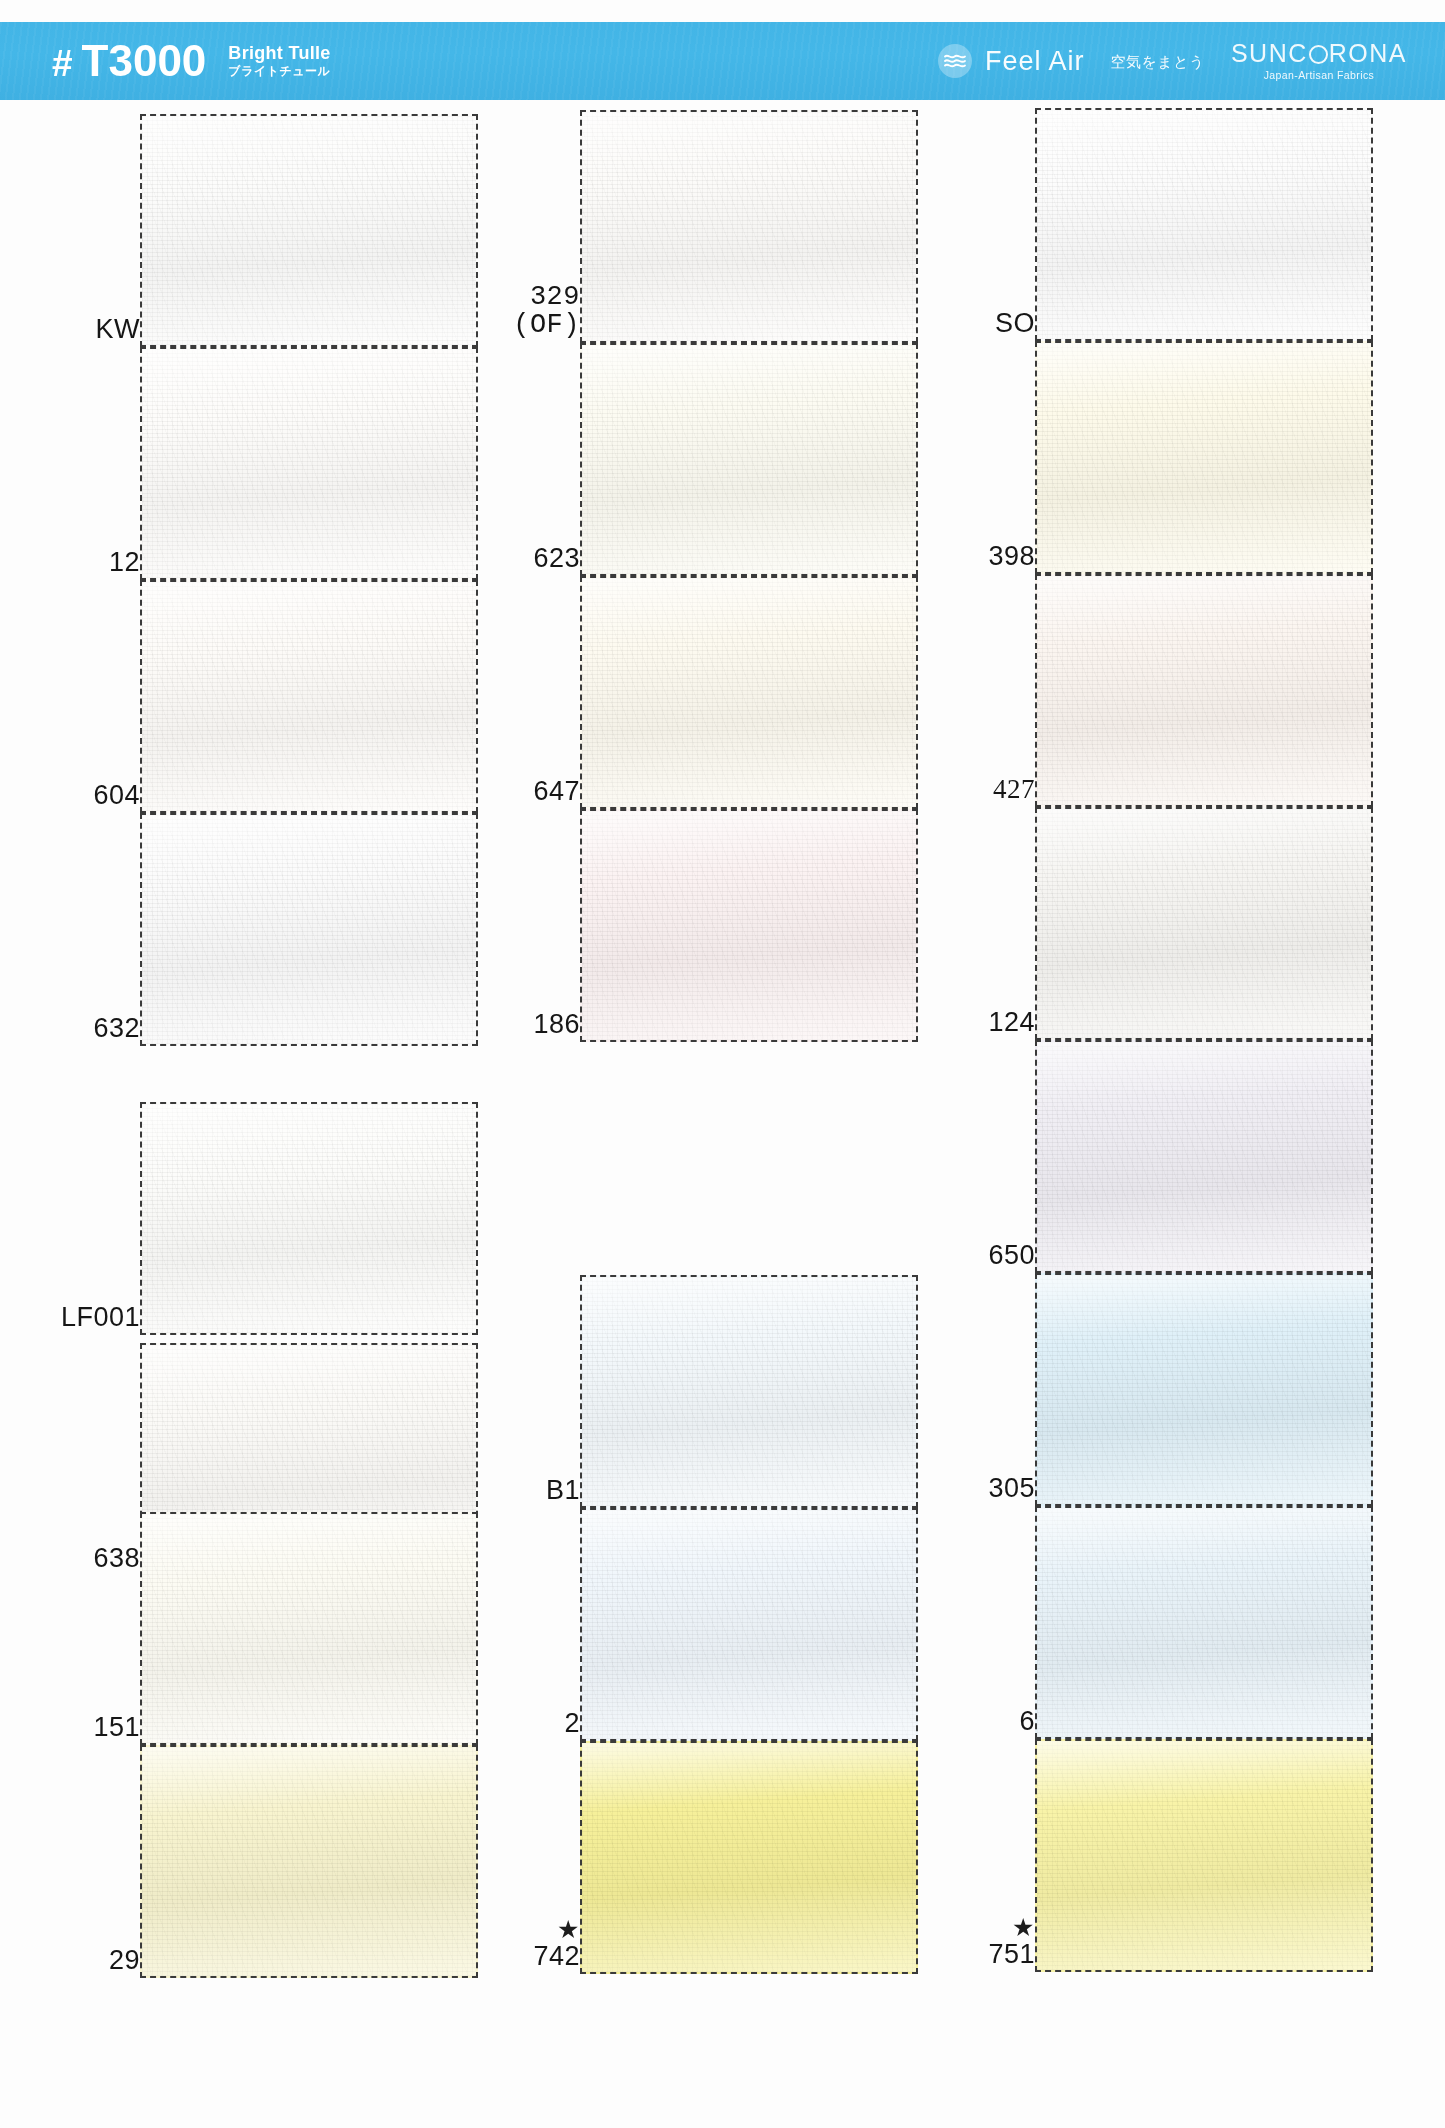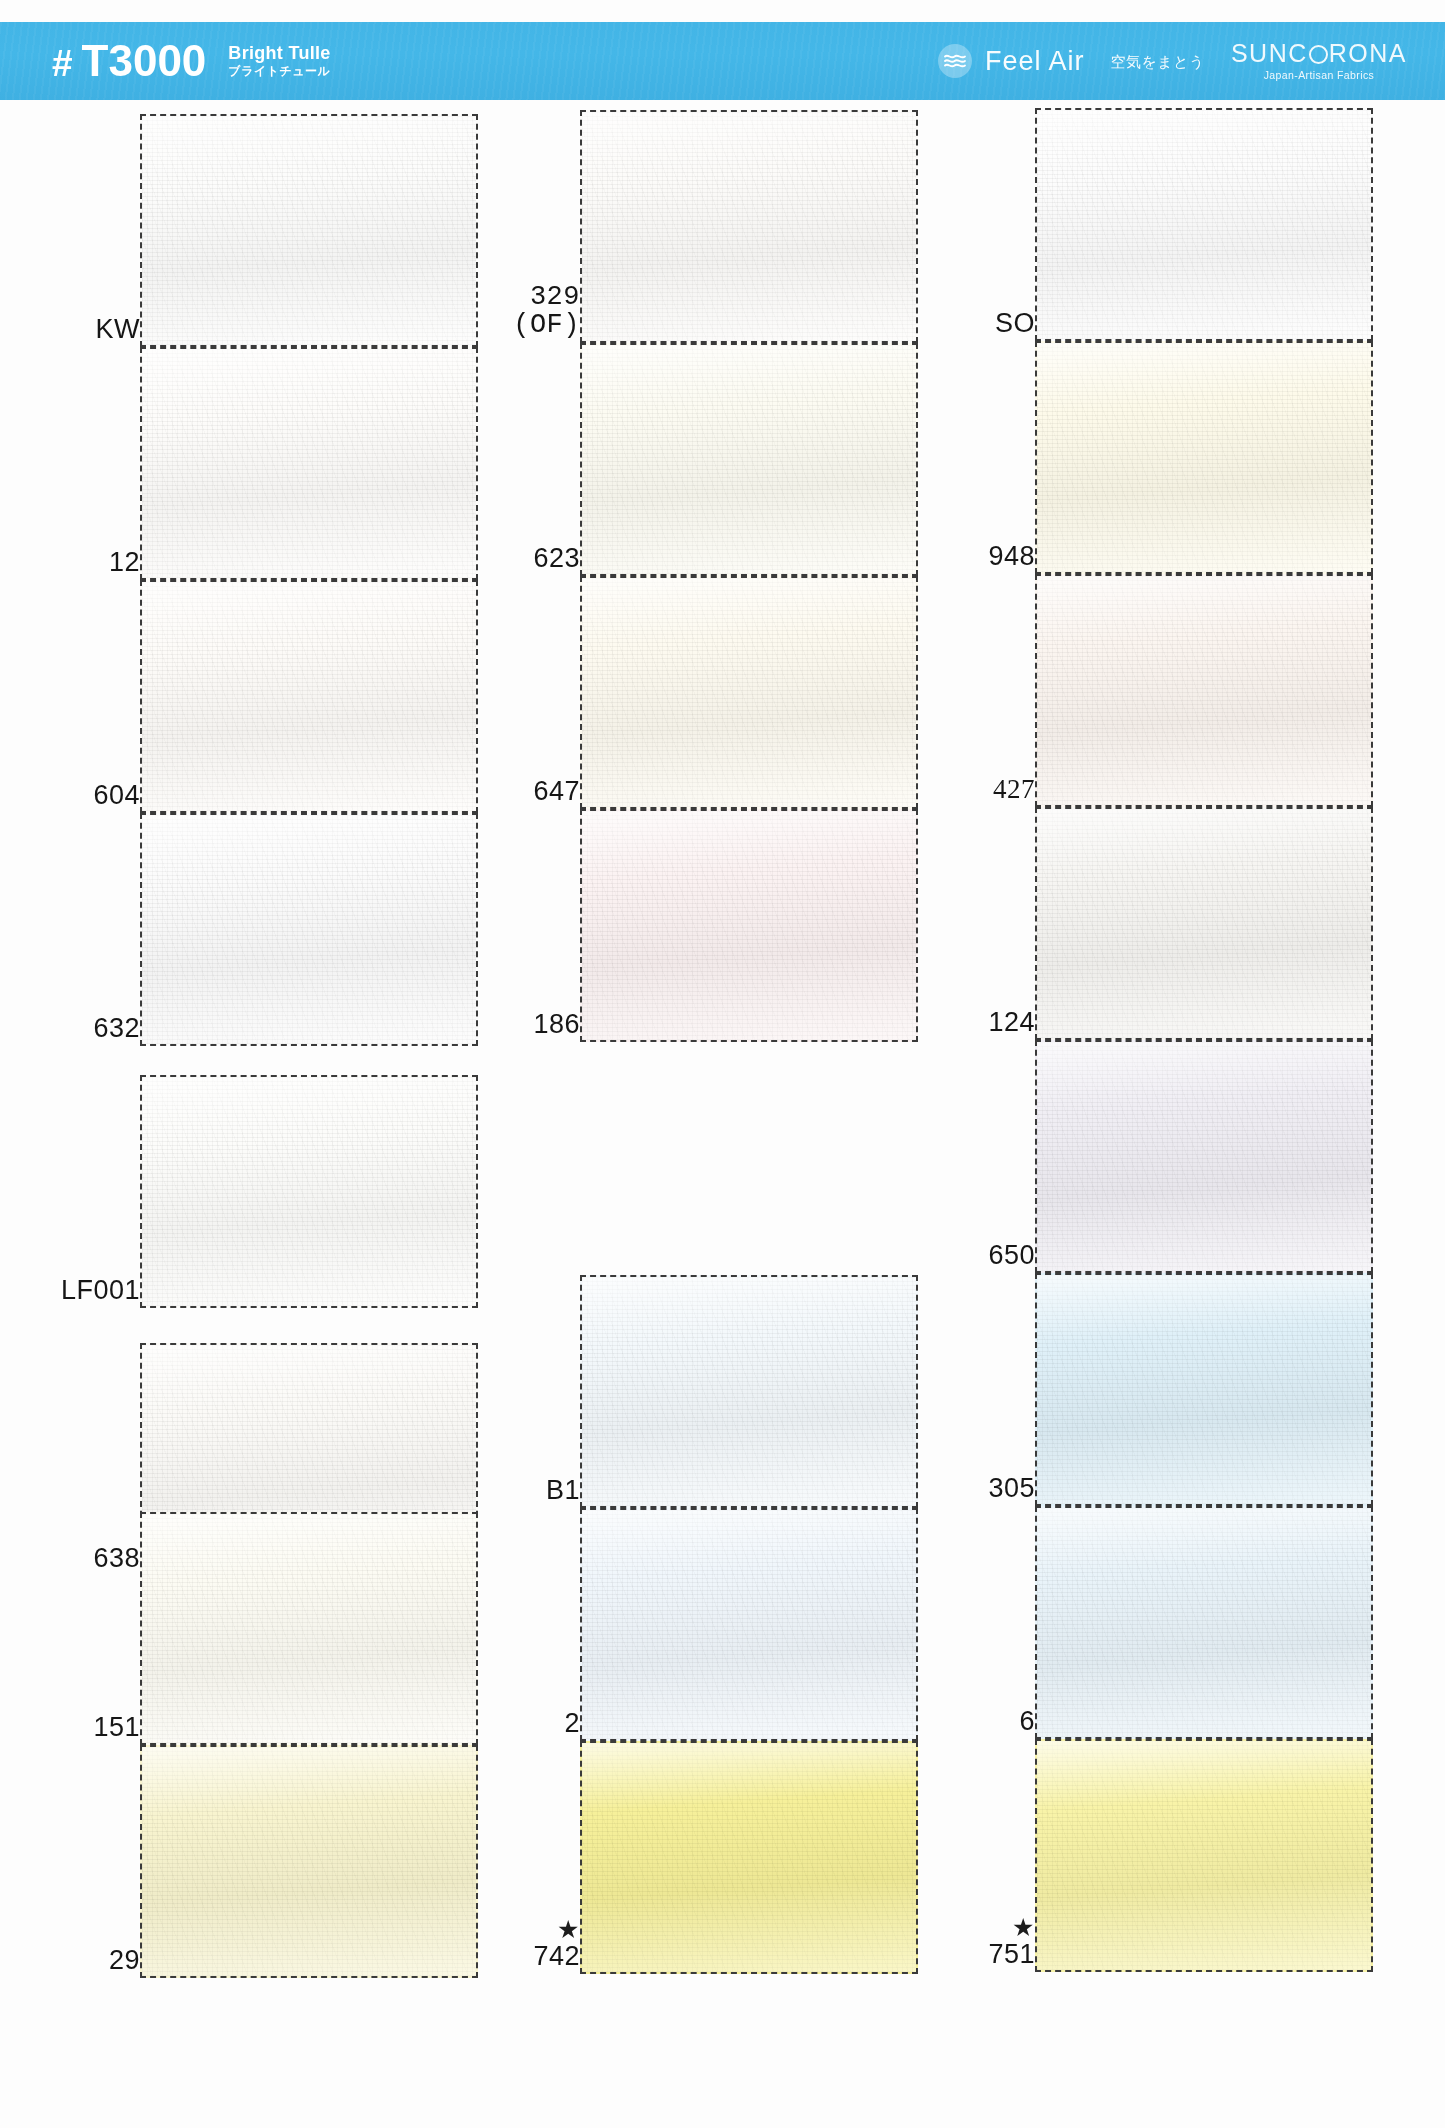--- a/index.html
+++ b/index.html
@@ -272,21 +272,21 @@
             <div class="sheen"></div>
           </div>
         </div>
         <div class="cell" style="top: 713px;">
           <div class="cell-label"><span>632</span></div>
           <div class="swatch" style="background: rgb(251, 251, 251);">
             <div class="tex"></div>
             <div class="sheen"></div>
           </div>
         </div>
-        <div class="cell" style="top: 975px;">
+        <div class="cell" style="top: 1002px;">
           <div class="cell-label"><span>LF001</span></div>
           <div class="swatch" style="background: rgb(252, 252, 250);">
             <div class="tex"></div>
             <div class="sheen"></div>
           </div>
         </div>
         <div class="cell" style="top: 1243px;">
           <div class="cell-label"><span>638</span></div>
           <div class="swatch" style="background: rgb(251, 250, 247);">
             <div class="tex"></div>
@@ -361,21 +361,21 @@
       </div>
     <div class="col col-2">
         <div class="cell" style="top: 8px;">
           <div class="cell-label"><span>SO</span></div>
           <div class="swatch" style="background: rgb(252, 252, 252);">
             <div class="tex"></div>
             <div class="sheen"></div>
           </div>
         </div>
         <div class="cell" style="top: 241px;">
-          <div class="cell-label"><span>948</span></div>
+          <div class="cell-label"><span>398</span></div>
           <div class="swatch" style="background: rgb(253, 250, 234);">
             <div class="tex"></div>
             <div class="sheen"></div>
           </div>
         </div>
         <div class="cell" style="top: 474px; font-family: Liberation Serif, serif;">
           <div class="cell-label"><span>427</span></div>
           <div class="swatch" style="background: rgb(251, 245, 240);">
             <div class="tex"></div>
             <div class="sheen"></div>

